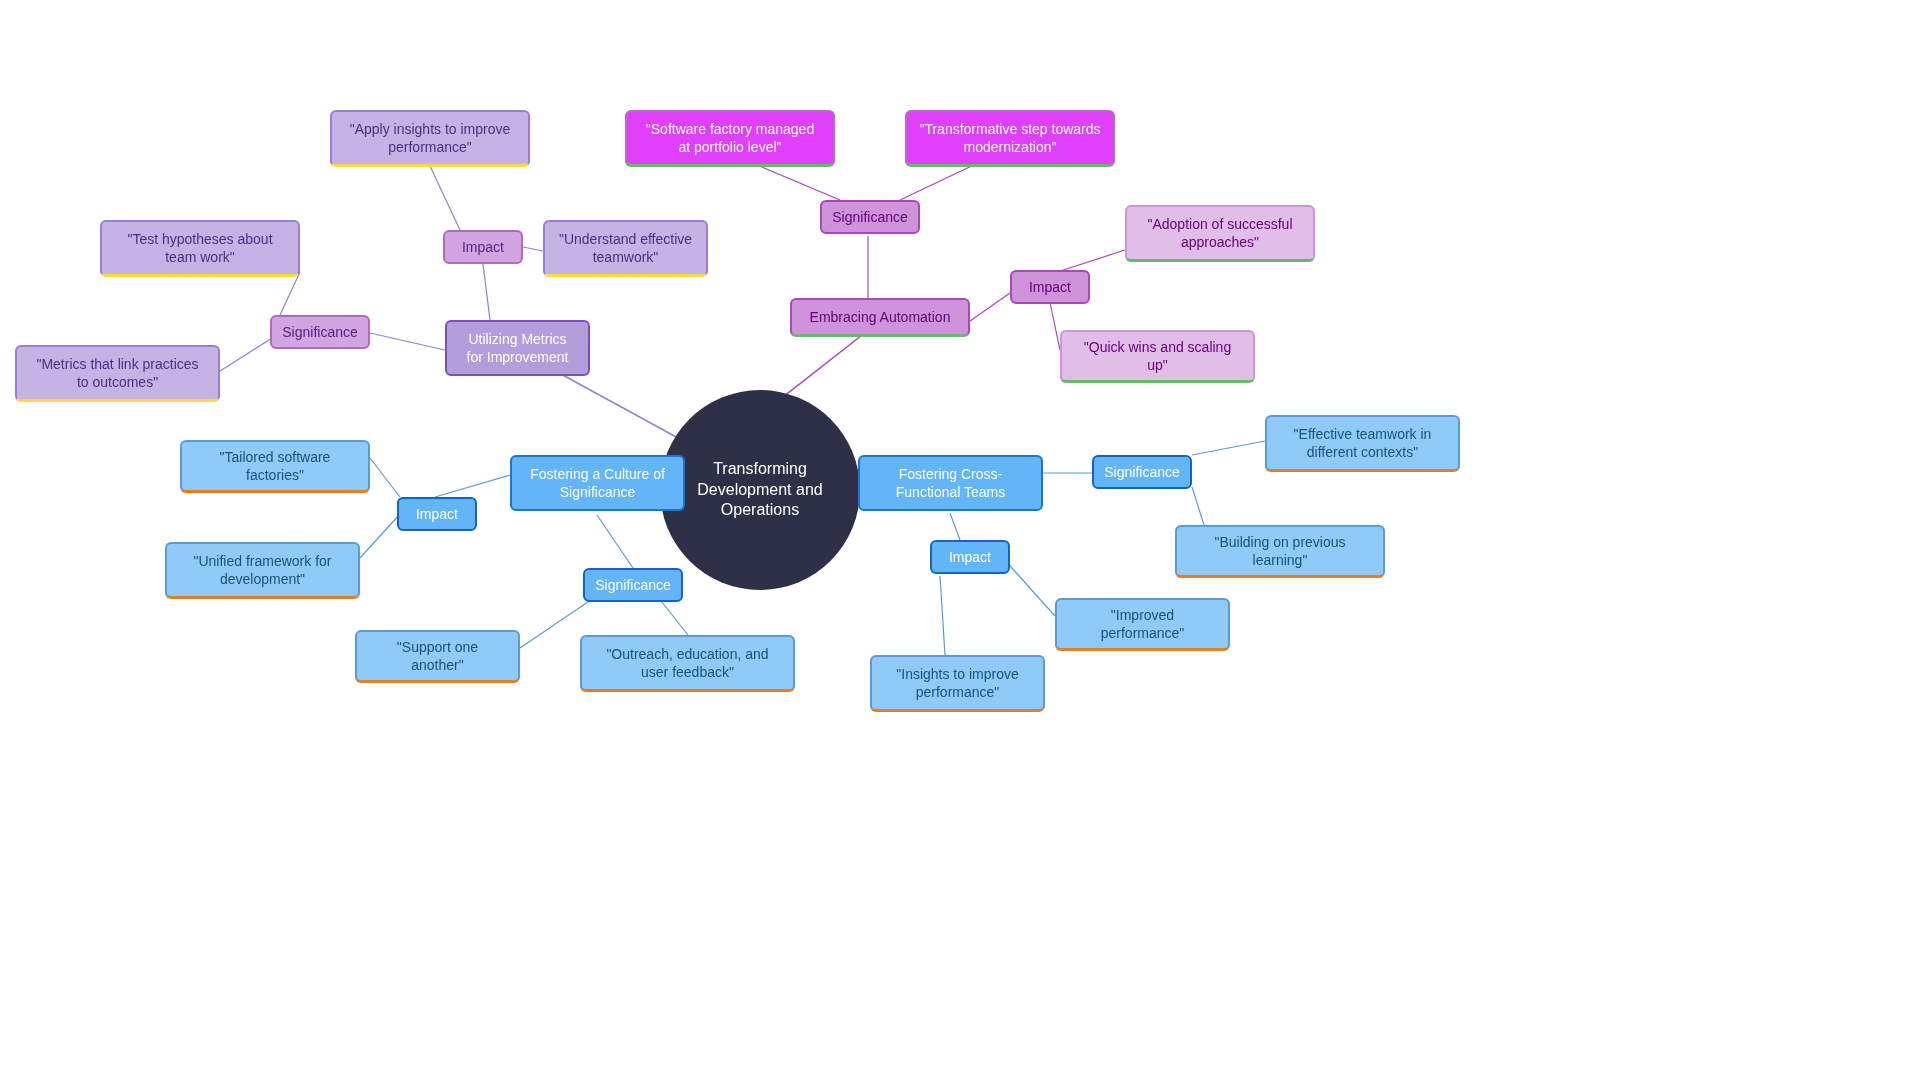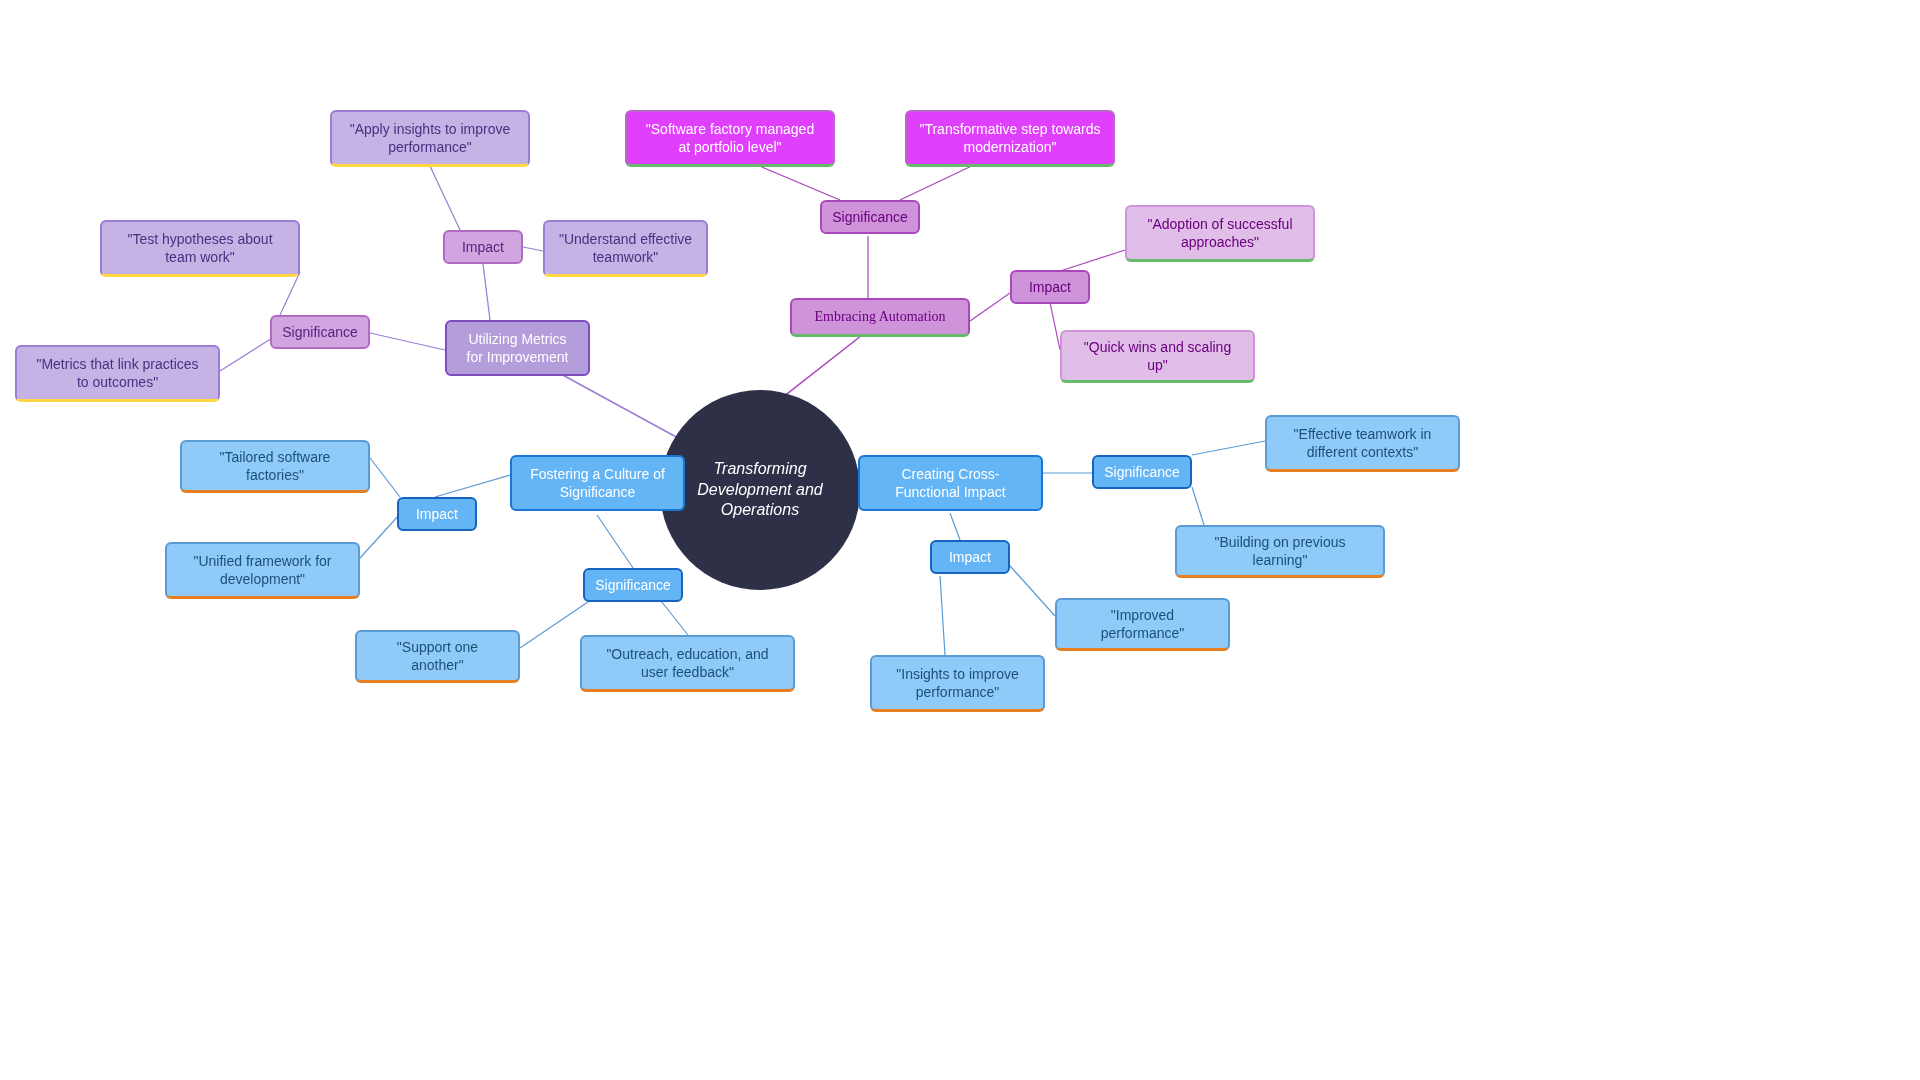--- a/index.html
+++ b/index.html
@@ -86,21 +86,20 @@
       background: #64b5f6;
       color: #ffffff;
       border: 2px solid #1565c0;
     }
 
     
     .node-pink {
       background: #ce93d8;
       color: #6a0080;
       border: 2px solid #ab47bc;
-      font-family: Liberation Serif, serif;
     }
 
     .node-pink-sub {
       background: #e1bee7;
       color: #6a0080;
       border: 2px solid #ce93d8;
       border-bottom: 3px solid #66bb6a;
     }
 
     .node-sig-pink {
@@ -164,21 +163,21 @@
 
   <line x1="1192" y1="487" x2="1210" y2="544" stroke="#5b9bd5" stroke-width="1.2"></line>
 
   <line x1="950" y1="513" x2="960" y2="540" stroke="#5b9bd5" stroke-width="1.2"></line>
 
   <line x1="1003" y1="558" x2="1055" y2="616" stroke="#5b9bd5" stroke-width="1.2"></line>
 
   <line x1="940" y1="576" x2="945" y2="655" stroke="#5b9bd5" stroke-width="1.2"></line>
 </svg>
 
-<div class="node node-center" style="left:660px; top:390px;font-style:italic;">
+<div class="node node-center" style="left:660px; top:390px;">
   <span>Transforming Development and
 Operations</span>
 </div>
 
 <div class="node node-purple" style="left:445px; top:320px; width:145px;">
   <span>Utilizing Metrics for Improvement</span>
 </div>
 
 <div class="node node-sig-purple" style="left:270px; top:315px; width:100px; padding:6px 10px;">
   <span>Significance</span>
@@ -254,21 +253,21 @@
 
 <div class="node node-pink-sub" style="left:1125px; top:205px; width:190px; background:#e1bee7; color:#6a0080; border:2px solid #ce93d8; border-bottom:3px solid #66bb6a;">
   <span>"Adoption of successful approaches"</span>
 </div>
 
 <div class="node node-pink-sub" style="left:1060px; top:330px; width:195px; background:#e1bee7; color:#6a0080; border:2px solid #ce93d8; border-bottom:3px solid #66bb6a; padding:6px 12px;">
   <span>"Quick wins and scaling up"</span>
 </div>
 
 <div class="node node-blue" style="left:858px; top:455px; width:185px;">
-  <span>Creating Cross-Functional Impact</span>
+  <span>Fostering Cross-Functional Teams</span>
 </div>
 
 <div class="node node-sig-blue" style="left:1092px; top:455px; width:100px; padding:6px 10px;">
   <span>Significance</span>
 </div>
 
 <div class="node node-sig-blue" style="left:930px; top:540px; width:80px; padding:6px 10px;">
   <span>Impact</span>
 </div>
 

